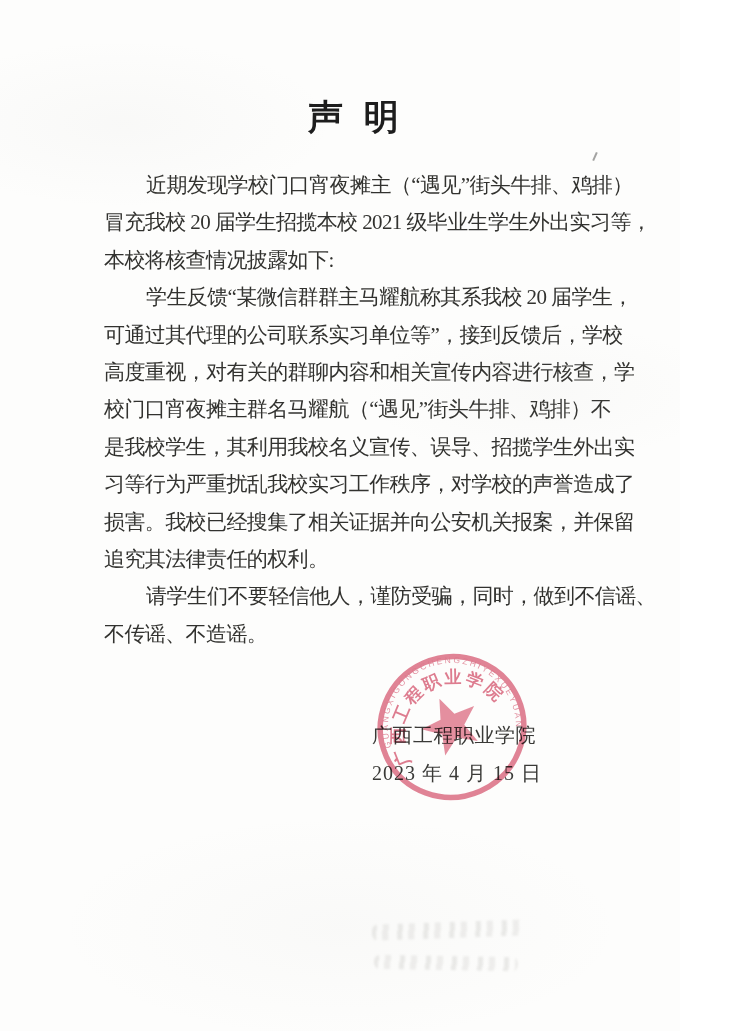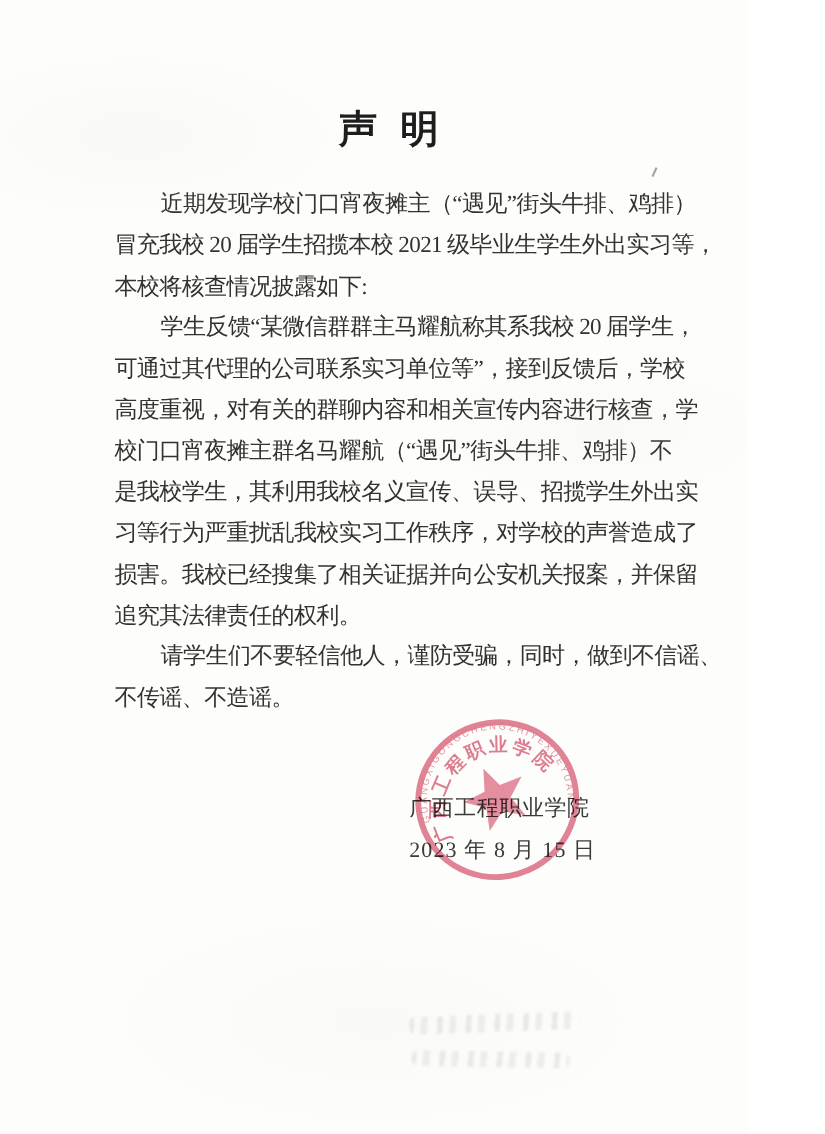--- a/index.html
+++ b/index.html
@@ -120,21 +120,21 @@
     <div class="doc-line">是我校学生，其利用我校名义宣传、误导、招揽学生外出实</div>
     <div class="doc-line">习等行为严重扰乱我校实习工作秩序，对学校的声誉造成了</div>
     <div class="doc-line">损害。我校已经搜集了相关证据并向公安机关报案，并保留</div>
     <div class="doc-line">追究其法律责任的权利。</div>
     <div class="doc-line indent">请学生们不要轻信他人，谨防受骗，同时，做到不信谣、</div>
     <div class="doc-line">不传谣、不造谣。</div>
   </div>
 
   <div class="signature-block">
     <div class="signature-line">广西工程职业学院</div>
-    <div class="date-line">2023 年 8 月 15 日</div>
+    <div class="date-line">2023 年 4 月 15 日</div>
   </div>
 
   <svg class="seal" viewBox="0 0 156 154" xmlns="http://www.w3.org/2000/svg">
     <defs>
       <path id="arc-cn" d="M 29 103 A 52 52 0 1 1 127 103" fill="none"></path>
       <path id="arc-latin" d="M 14 77 A 64 64 0 1 1 142 77 A 64 64 0 1 1 14 77" fill="none"></path>
     </defs>
     <g transform="rotate(-24 78 77)" opacity="0.92">
       <ellipse cx="78" cy="77" rx="72" ry="70" fill="none" stroke="#d5516c" stroke-width="5.5" stroke-opacity="0.9"></ellipse>
       <polygon points="78,46 85.6,65.8 106.8,66.7 90.1,79.9 95.8,100.3 78,88.6 60.2,100.3 65.9,79.9 49.2,66.7 70.4,65.8" fill="#d95872" fill-opacity="0.85"></polygon>

